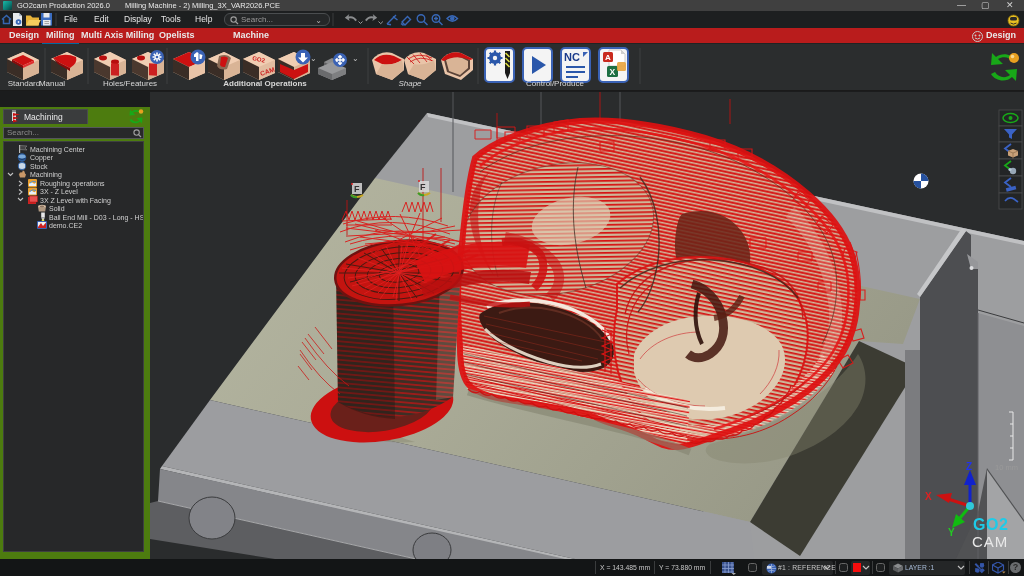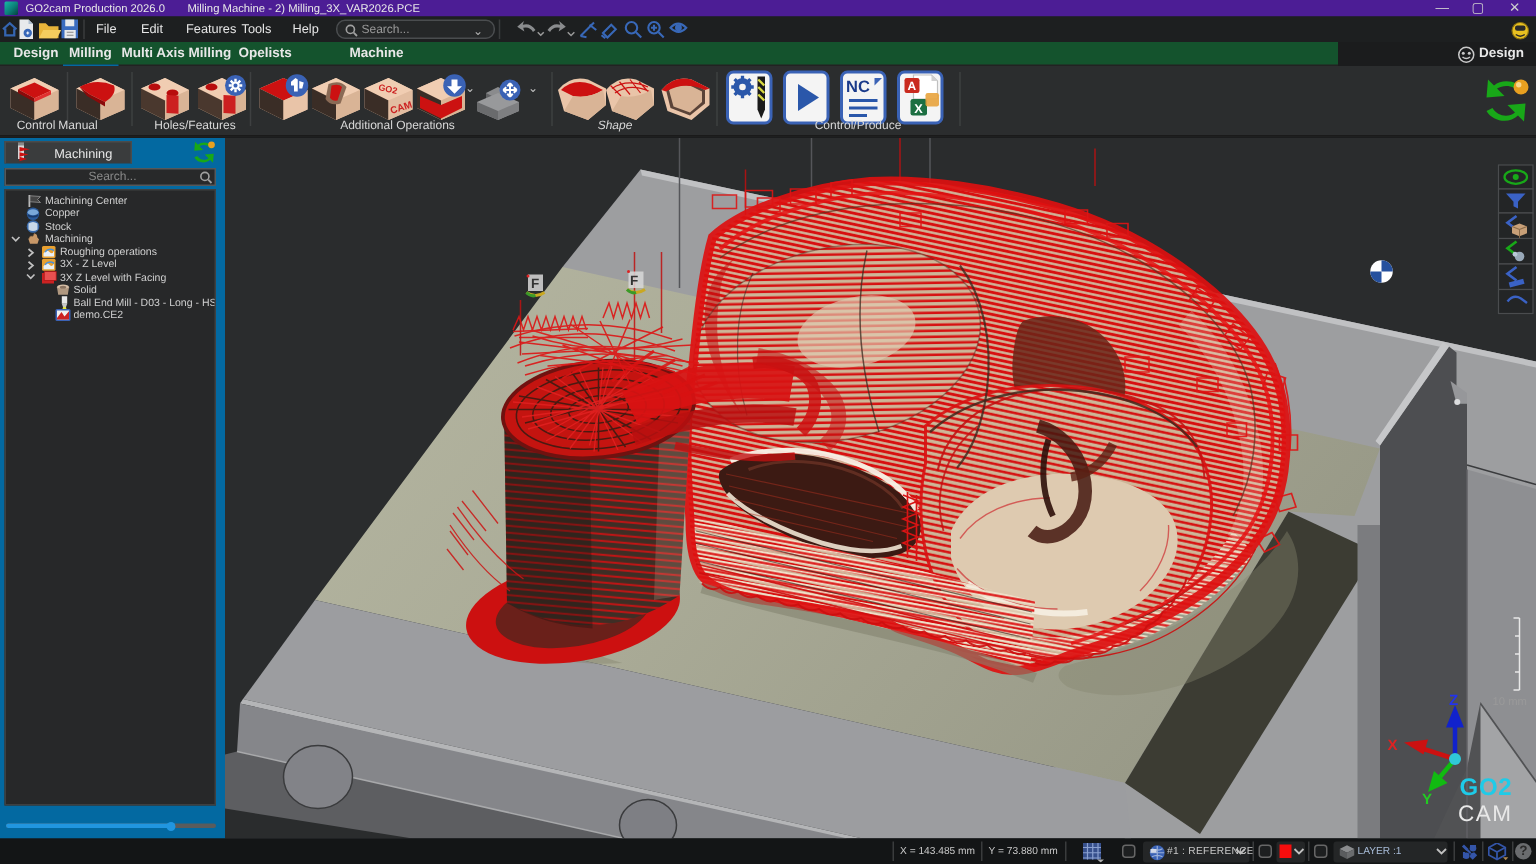--- a/index.html
+++ b/index.html
@@ -1,31 +1,31 @@
 <!DOCTYPE html>
 <html><head>
 <meta charset="utf-8">
 <style>
 * { margin:0; padding:0; box-sizing:border-box; }
 html,body { width:1024px; height:576px; overflow:hidden; background:#1b1c1d; font-family:"Liberation Sans", sans-serif; }
 body { position:relative; }
-.titlebar { position:absolute; left:0; top:0; width:1024px; height:11px; background:#4c1d95; }
+.titlebar { position:absolute; left:0; top:0; width:1024px; height:11px; background:#404040; }
 .titlebar .appicon { position:absolute; left:3px; top:1px; width:9px; height:9px; background:linear-gradient(135deg,#19b8a6 0%,#0b7f77 55%,#063f3c 100%); border-radius:1px; }
 .titlebar .ttext { position:absolute; left:17px; top:0px; font-size:7.5px; color:#e8e8e8; line-height:11px; }
 .wbtn { position:absolute; top:0; color:#cfcfcf; font-size:9px; line-height:11px; }
 .menubar { position:absolute; left:0; top:11px; width:1024px; height:17px; background:#1d1f20; }
 .mitem { position:absolute; top:0; font-size:8.5px; color:#e6e6e6; line-height:17px; }
 .searchbox { position:absolute; left:224px; top:1.5px; width:106px; height:13px; background:#252728; border:1px solid #4a4d4f; border-radius:6px; color:#9a9a9a; font-size:8px; line-height:11px; padding-left:16px; }
-.tabbar { position:absolute; left:0; top:28px; width:892px; height:16px; background:#14532d; border-bottom:1px solid #222; }
+.tabbar { position:absolute; left:0; top:28px; width:1024px; height:16px; background:#b91c1c; border-bottom:1px solid #222; }
 .tab { position:absolute; top:0; font-size:9px; font-weight:bold; color:#e8e8e8; line-height:15px; }
 .tab.active { border-bottom:3px solid #0369a1; }
 .ribbon { position:absolute; left:0; top:44px; width:1024px; height:47px; background:#2b2d2e; border-bottom:1px solid #1a1a1a; }
 .rlabel { position:absolute; top:35px; font-size:8px; color:#d8d8d8; text-align:center; }
 .main { position:absolute; left:0; top:92px; width:1024px; height:467px; }
-.panel { position:absolute; left:0; top:0; width:150px; height:467px; background:#0369a1;text-align:center; }
+.panel { position:absolute; left:0; top:15px; width:150px; height:467px; background:#4d7c0f; }
 .ptab { position:absolute; left:3px; top:2px; width:85px; height:15px; background:#3a3c3d; border:1px solid #4a4c4d; border-bottom:none; color:#e8e8e8; font-size:8.5px; line-height:14px; padding-left:20px; }
 .psearch { position:absolute; left:3px; top:20px; width:141px; height:12px; background:#28292a; border:1px solid #55585a; color:#8a8a8a; font-size:8px; line-height:10px; padding-left:3px; }
 .ptree { position:absolute; left:3px; top:34px; width:141px; height:411px; background:#272829; border:1px solid #3e4041; overflow:hidden; }
 .trow { position:absolute; font-size:7px; color:#d0d0d0; white-space:nowrap; }
 .pslider { position:absolute; left:4px; top:457px; width:140px; height:3px; background:#5a5c5d; border-radius:2px; }
 .pslider .fill { position:absolute; left:0; top:0; width:110px; height:3px; background:#2196e0; border-radius:2px; }
 .pslider .knob { position:absolute; left:107px; top:-1.5px; width:6px; height:6px; background:#2196e0; border-radius:3px; }
 .viewport { position:absolute; left:150px; top:0; width:874px; height:467px; background:#2b2d2e; }
 .statusbar { position:absolute; left:0; top:559px; width:1024px; height:17px; background:#131516; color:#c8c8c8; font-size:6.8px; }
 .sseg { position:absolute; top:0; height:17px; line-height:17px; }
@@ -76,21 +76,21 @@
       <circle cx="421" cy="7.5" r="3.8"></circle>
         <path d="M424 10.5 L427.5 14"></path>
       <circle cx="436" cy="7.5" r="3.8"></circle>
         <path d="M439 10.5 L442.5 14 M434 7.5 h4 M436 5.5 v4"></path>
       <path d="M447 7.5 q5 -5.5 10.5 0 q-5 5.5 -10.5 0 z"></path>
         <circle cx="452.3" cy="7.5" r="1.6" fill="#3868b8"></circle>
     </g>
   </svg>
   <div class="mitem" style="left:64px;">File</div>
   <div class="mitem" style="left:94px;text-align:right;">Edit</div>
-  <div class="mitem" style="left:124px;">Features</div>
+  <div class="mitem" style="left:124px;">Display</div>
   <div class="mitem" style="left:161px;">Tools</div>
   <div class="mitem" style="left:195px;">Help</div>
   <div class="searchbox">Search...<span style="position:absolute;right:7px;top:1px;color:#b0b0b0;font-size:8px;">⌄</span>
     <svg style="position:absolute;left:5px;top:2.5px" width="9" height="9" viewBox="0 0 9 9">
         <circle cx="3.6" cy="3.6" r="2.7" stroke="#a0a0a0" stroke-width="1.1" fill="none"></circle>
         <path d="M5.8 5.8 L8 8" stroke="#a0a0a0" stroke-width="1.2"></path>
       </svg>
   </div>
   <svg style="position:absolute;left:1007px;top:3px" width="13" height="13" viewBox="0 0 13 13">
     <circle cx="6.5" cy="6.5" r="5.5" fill="#e8c020"></circle>
@@ -281,26 +281,26 @@
       <circle cx="26" cy="6" r="5" fill="#e8a020"></circle>
       <circle cx="24.5" cy="4.5" r="1.8" fill="#f8d890"></circle>
     </g>
     <line x1="45" y1="4" x2="45" y2="40" stroke="#3e4041"></line>
     <line x1="88" y1="4" x2="88" y2="40" stroke="#3e4041"></line>
     <line x1="167" y1="4" x2="167" y2="40" stroke="#3e4041"></line>
     <line x1="368" y1="4" x2="368" y2="40" stroke="#3e4041"></line>
     <line x1="478" y1="4" x2="478" y2="40" stroke="#3e4041"></line>
     <line x1="640" y1="4" x2="640" y2="40" stroke="#3e4041"></line>
   </svg>
-  <div class="rlabel" style="left:0px;width:48px;">Control</div>
+  <div class="rlabel" style="left:0px;width:48px;">Standard</div>
   <div class="rlabel" style="left:28px;width:48px;">Manual</div>
   <div class="rlabel" style="left:90px;width:80px;">Holes/Features</div>
-  <div class="rlabel" style="left:215px;width:100px;">Additional Operations</div>
+  <div class="rlabel" style="left:215px;width:100px;font-weight:bold;">Additional Operations</div>
   <div class="rlabel" style="left:390px;width:40px;font-style:italic;">Shape</div>
-  <div class="rlabel" style="left:532px;width:80px;">Control/Produce</div>
+  <div class="rlabel" style="left:515px;width:80px;">Control/Produce</div>
 </div>
 <div class="main">
   <div class="viewport" id="viewport">
   <svg width="874" height="467" viewBox="0 0 874 467">
     <defs>
       <linearGradient id="sage" x1="0" y1="0" x2="1" y2="0.4">
         <stop offset="0" stop-color="#b5b6a1"></stop>
             <stop offset="0.5" stop-color="#a9aa96"></stop>
             <stop offset="1" stop-color="#999a88"></stop>
       </linearGradient>

